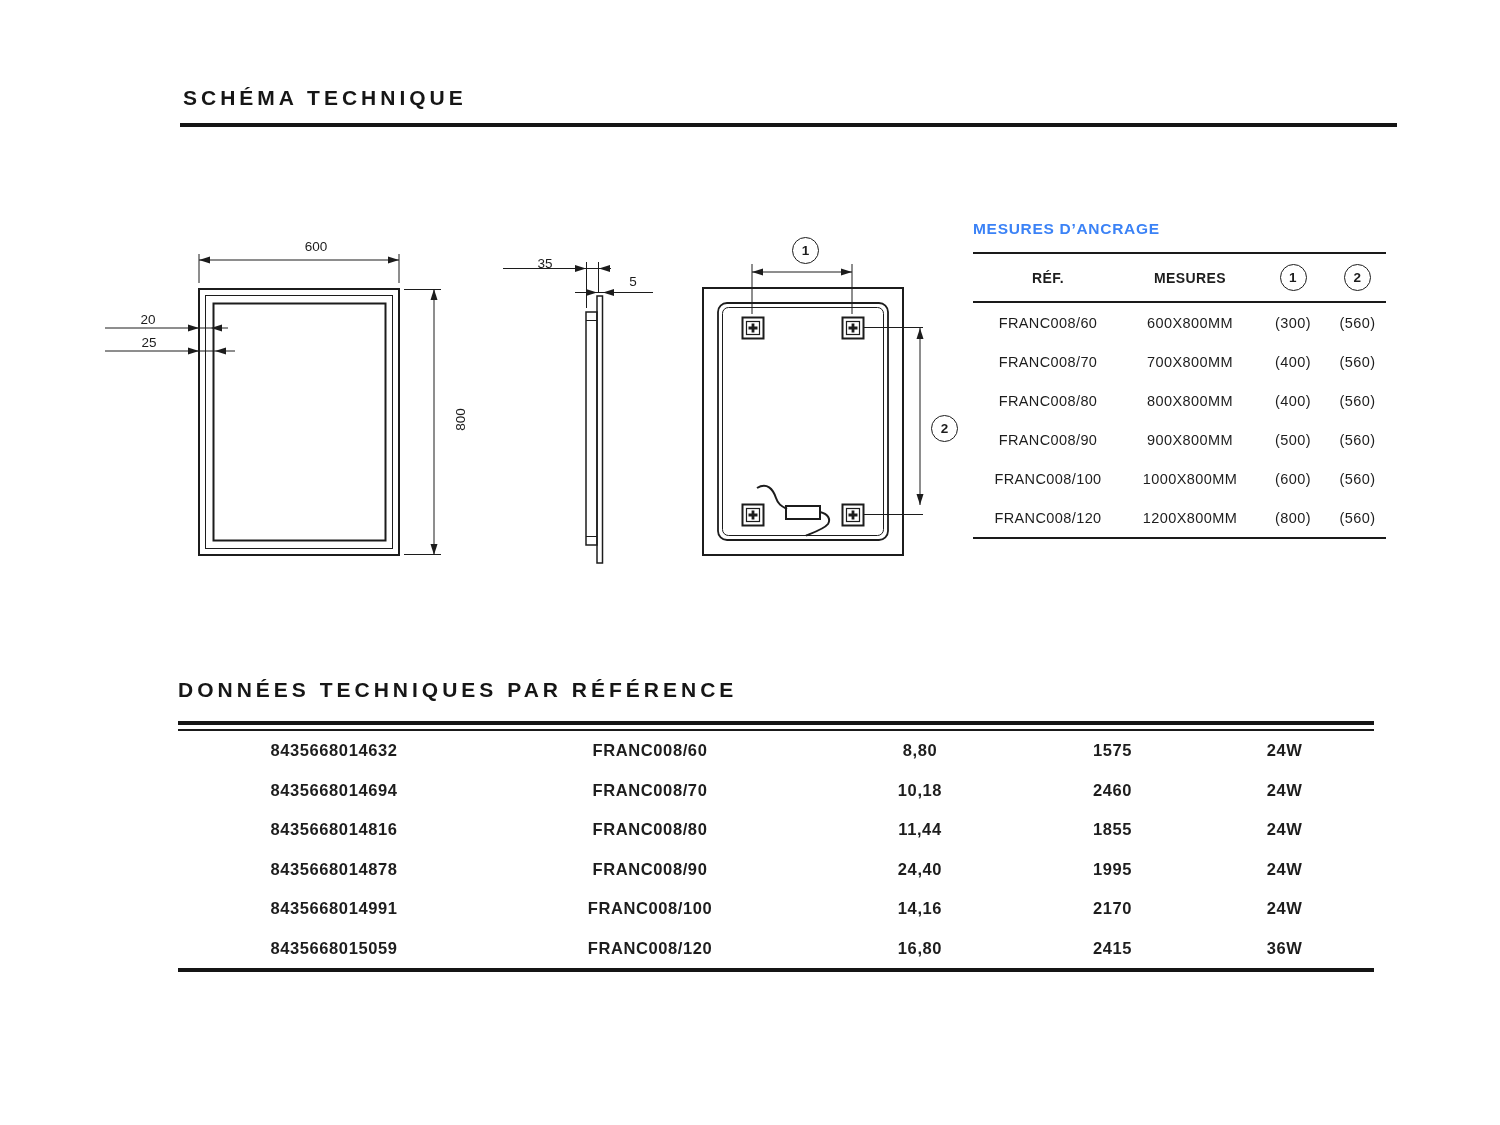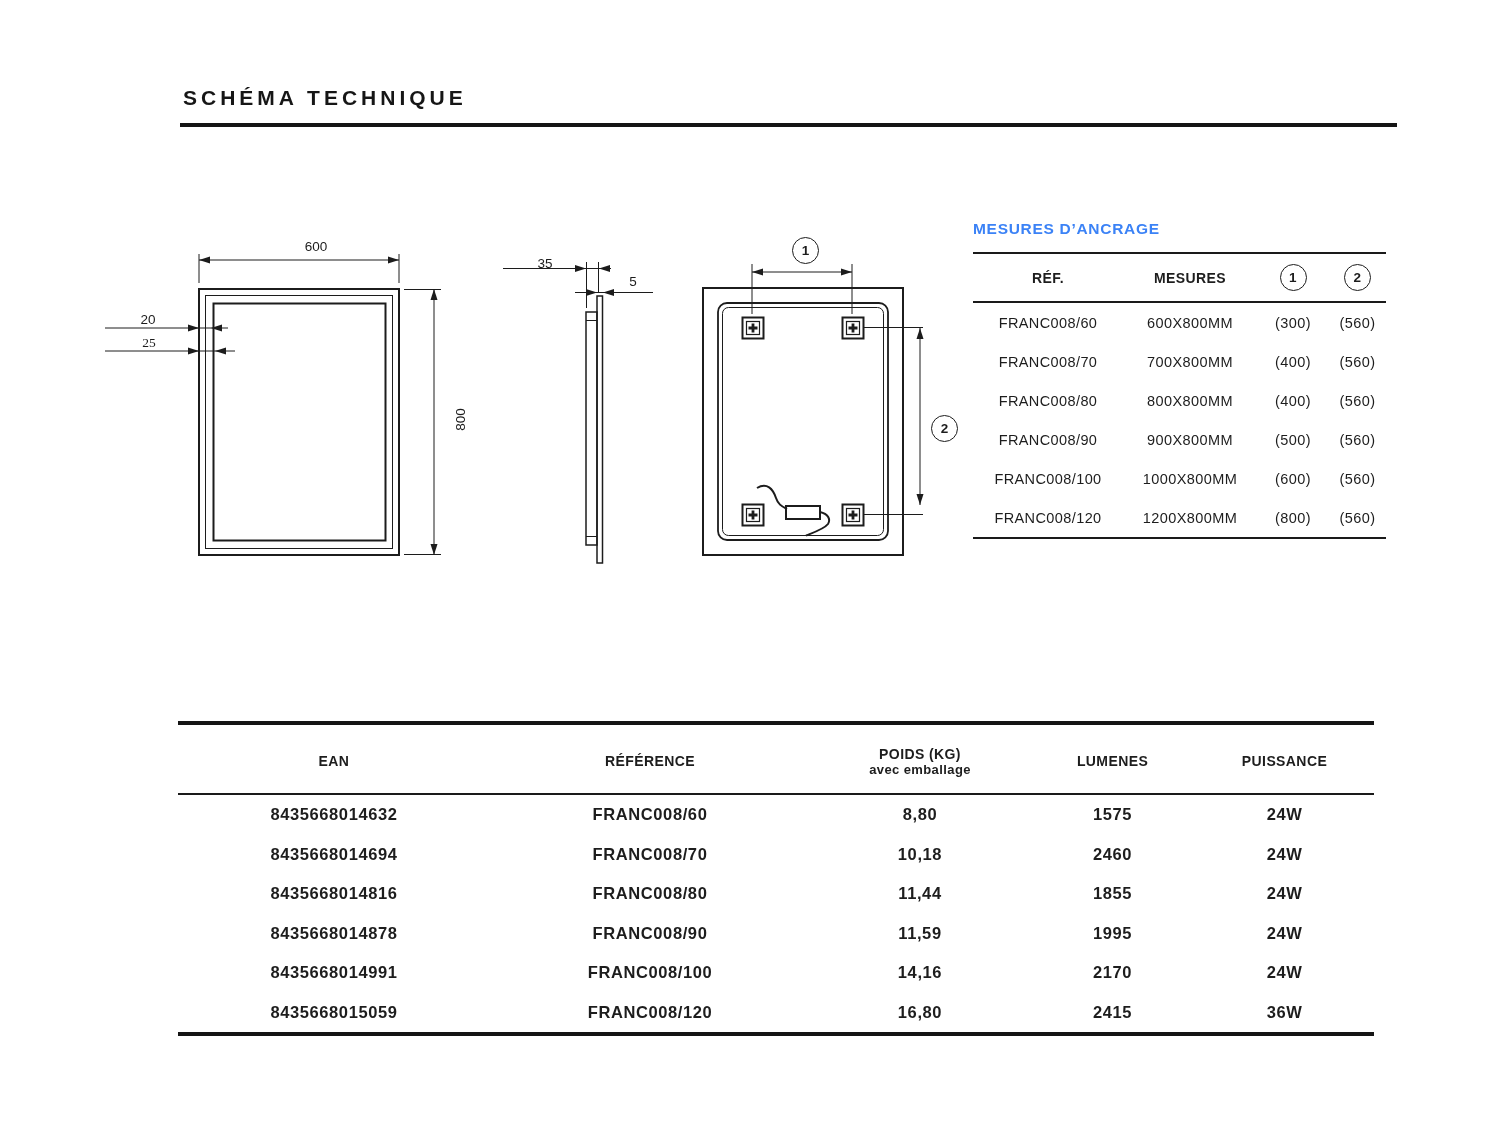--- a/index.html
+++ b/index.html
@@ -119,21 +119,21 @@
 
       <rect class="ln" x="786" y="506" width="34" height="13" stroke-width="2"></rect>
       <path class="ln" d="M757 488 C767 482 773 489 776 498 C778 504 781 506 787 509" stroke-width="2"></path>
       <path class="ln" d="M820 512 C828 514 831 519 828 524 C824 529 815 532 806 535.5" stroke-width="2"></path>
     </g>
   </svg>
 
   <div class="dim" style="left:296px;top:239px;">600</div>
   <div class="dim dim-rot" style="left:440px;top:412px;">800</div>
   <div class="dim" style="left:128px;top:312px;">20</div>
-  <div class="dim" style="left:129px;top:335px;font-family:Liberation Serif, serif;">25</div>
+  <div class="dim" style="left:129px;top:335px;">25</div>
   <div class="dim" style="left:525px;top:248px;margin-top:8px;">35</div>
   <div class="dim" style="left:613px;top:274px;">5</div>
   <div class="circle-badge" style="left:792px;top:237px;">1</div>
   <div class="circle-badge" style="left:931px;top:415px;">2</div>
 
   <div class="at">
     <div class="at-title">MESURES D’ANCRAGE</div>
     <div class="hline2"></div>
     <div class="at-grid at-header">
       <div>RÉF.</div>
@@ -174,33 +174,24 @@
     </div>
     <div class="at-grid at-row">
       <div>FRANC008/120</div>
       <div>1200X800MM</div>
       <div>(800)</div>
       <div>(560)</div>
     </div>
     <div class="hline2"></div>
   </div>
 
+  <div class="sec-title" style="left:178px;top:678px;">DONNÉES TECHNIQUES PAR RÉFÉRENCE</div>
   <div class="rule" style="left:178px;top:721px;width:1196px;height:4px;"></div>
 
   <div class="dt">
-    <div class="dt-grid dt-header">
-      <div>EAN</div>
-      <div>RÉFÉRENCE</div>
-      <div>
-        <div>POIDS (KG)</div>
-        <div class="dt-sub">avec emballage</div>
-      </div>
-      <div>LUMENES</div>
-      <div>PUISSANCE</div>
-    </div>
     <div class="hline2"></div>
     <div class="dt-grid dt-row">
       <div>8435668014632</div>
       <div>FRANC008/60</div>
       <div>8,80</div>
       <div>1575</div>
       <div>24W</div>
     </div>
     <div class="dt-grid dt-row">
       <div>8435668014694</div>
@@ -212,21 +203,21 @@
     <div class="dt-grid dt-row">
       <div>8435668014816</div>
       <div>FRANC008/80</div>
       <div>11,44</div>
       <div>1855</div>
       <div>24W</div>
     </div>
     <div class="dt-grid dt-row">
       <div>8435668014878</div>
       <div>FRANC008/90</div>
-      <div>11,59</div>
+      <div>24,40</div>
       <div>1995</div>
       <div>24W</div>
     </div>
     <div class="dt-grid dt-row">
       <div>8435668014991</div>
       <div>FRANC008/100</div>
       <div>14,16</div>
       <div>2170</div>
       <div>24W</div>
     </div>

